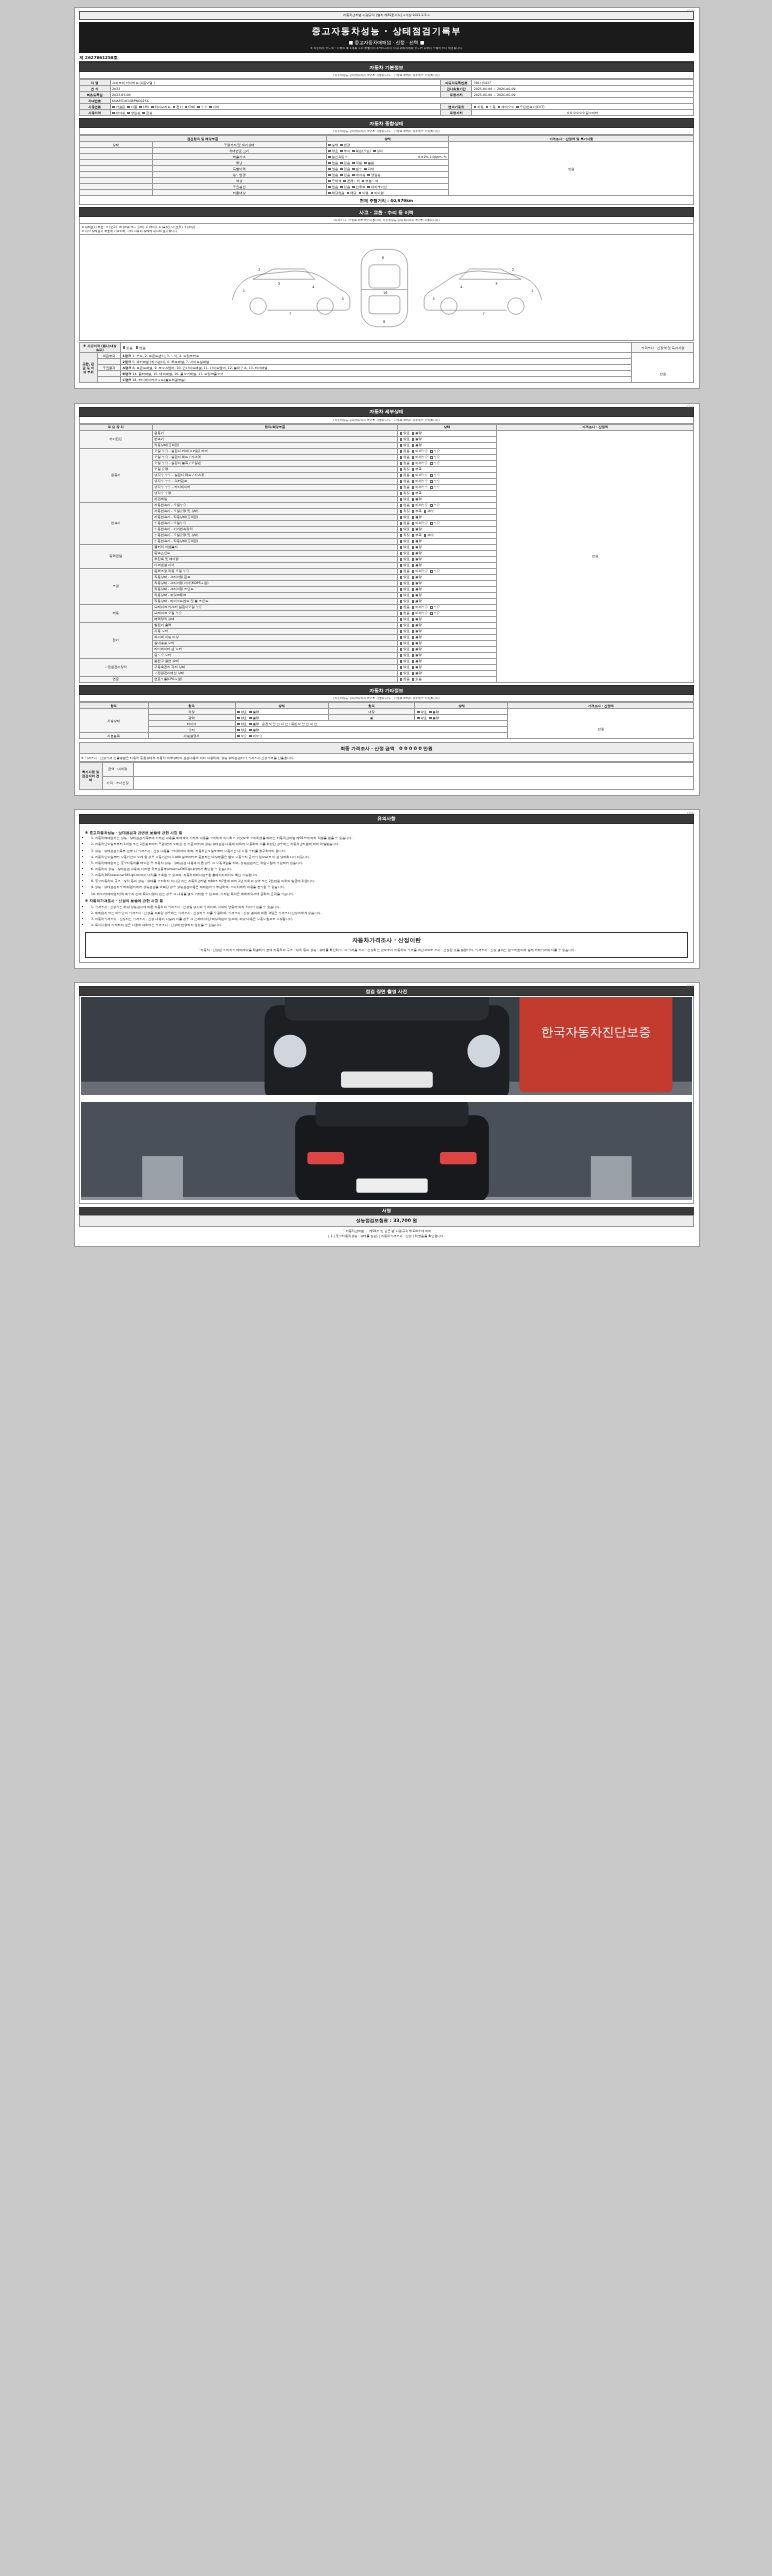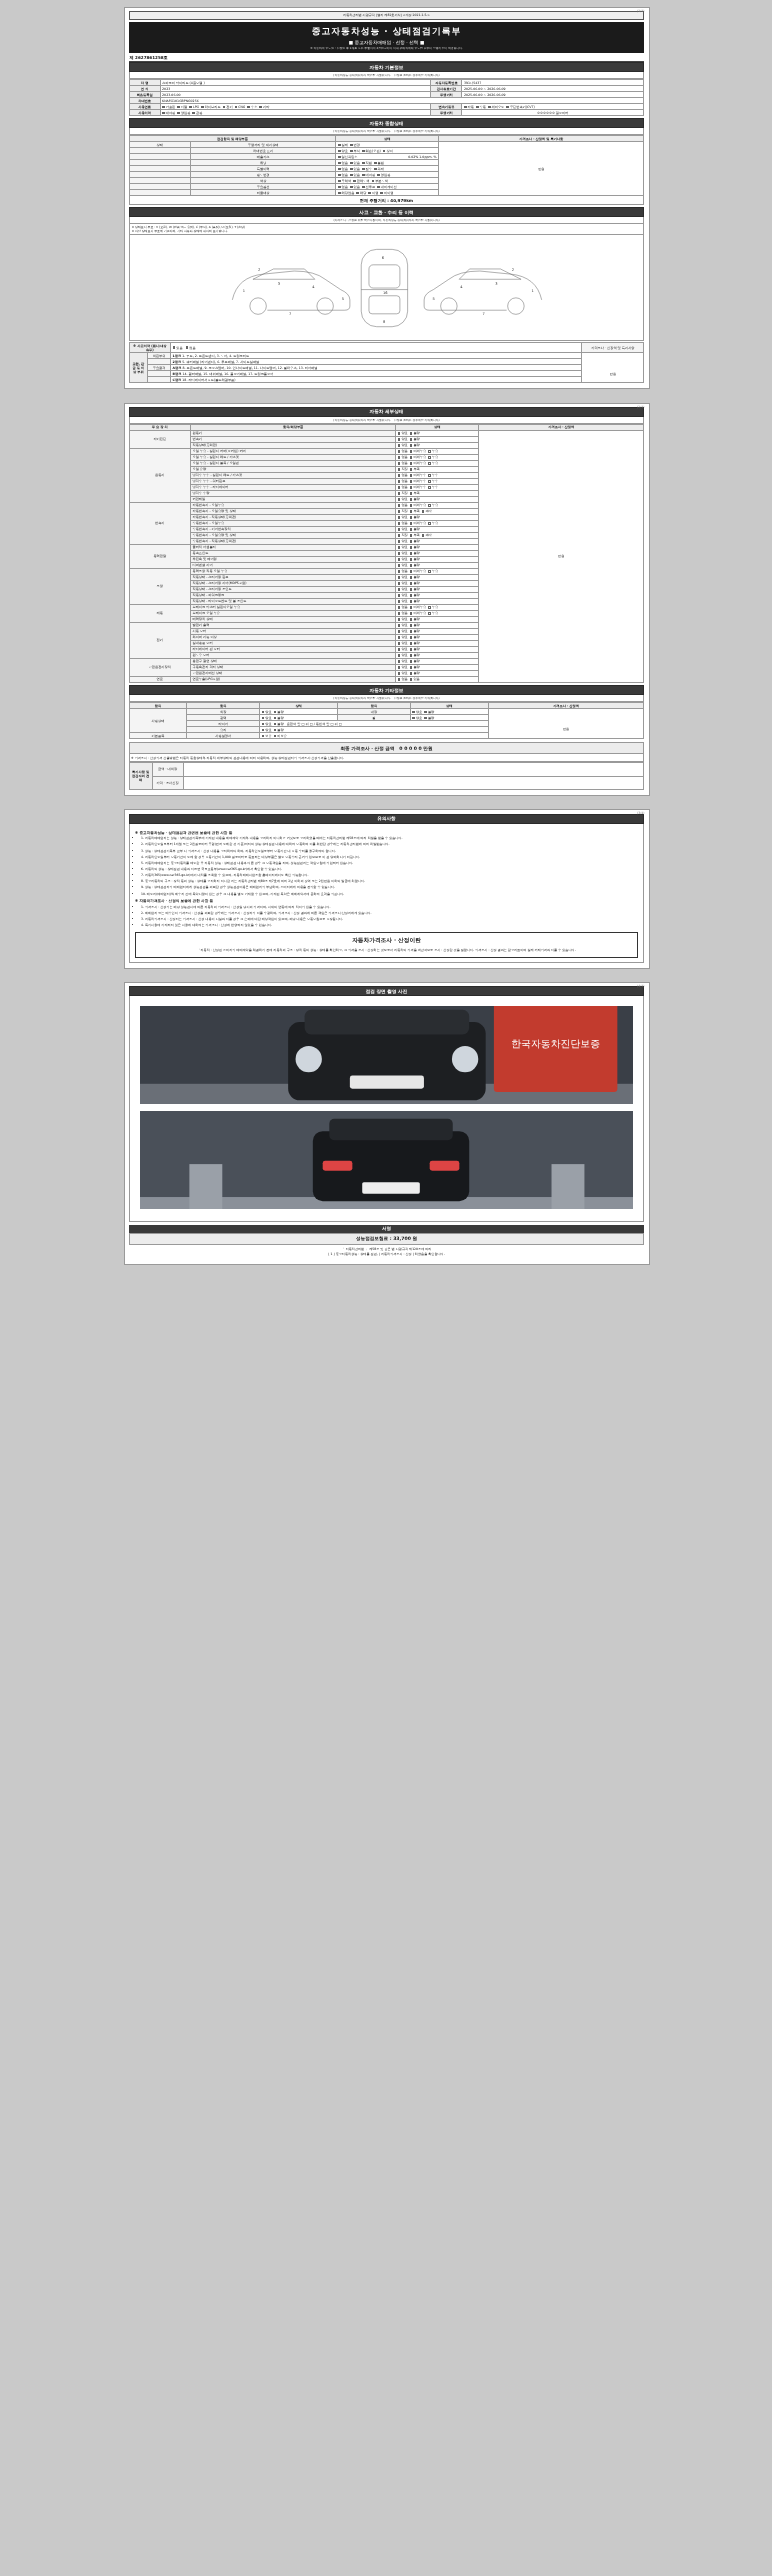--- a/index.html
+++ b/index.html
@@ -4,21 +4,21 @@
 <style>
   * { box-sizing: border-box; }
   html, body { margin:0; padding:0; background:#c9c9c9; }
   body {
     font-family: "DejaVu Sans", "Liberation Sans", sans-serif;
     font-size: 3.6px;
     color:#111;
     width:773px;
   }
   .page {
-    width: 526px;
+    width: 626px;
     margin: 0 auto 13.4px auto;
     background:#fff;
     border:0.5px solid #999;
     padding: 3.1px 4.1px 5.2px 4.1px;
     position:relative;
   }
   .pagewrap { padding-top: 7.2px; }
   .pg-mark { position:absolute; right:4.1px; top:1px; font-size:3.1px; color:#777;}
   .legal-top {
     border:0.5px solid #555; background:#efefef; text-align:center;
@@ -655,21 +655,21 @@
       <div class="g1">자동차가격조사 · 산정이란</div>
       <div class="g2">「자동차 · 산정된 소비자가 매매계약을 체결하기 전에 자동차의 구조 · 장치 등의 성능 · 상태를 확인하고, 그 가격을 조사 · 산정하는 것으로서 자동차의 가격을 객관적으로 조사 · 산정한 것을 말합니다. 가격조사 · 산정 결과는 참고자료이며 실제 거래가격과 다를 수 있습니다.</div>
     </div>
   </div>
 </div>
 
 <div class="page">
   <div class="pg-mark">(4/4)</div>
   <div class="sec-head">점검 장면 촬영 사진</div>
 
-  <div style="border:0.5px solid #999;border-top:none;padding:10px;">
+  <div style="border:0.5px solid #999;border-top:none;padding:1px;">
     <div class="car-photo">
       <svg width="100%" height="98" viewBox="0 0 600 190" preserveAspectRatio="xMidYMid slice" style="font-size:7px">
         <rect width="600" height="190" fill="#3a3f47"></rect>
         <rect y="130" width="600" height="60" fill="#6a6f77"></rect>
         <rect x="180" y="55" width="240" height="95" rx="14" fill="#1d1f22"></rect>
         <rect x="200" y="40" width="200" height="30" rx="8" fill="#2a2d31"></rect>
         <circle cx="205" cy="100" r="16" fill="#cfd6dd"></circle>
         <circle cx="395" cy="100" r="16" fill="#cfd6dd"></circle>
         <rect x="255" y="120" width="90" height="16" rx="3" fill="#e6e6e6"></rect>
         <rect x="430" y="20" width="150" height="120" rx="4" fill="#c23b2e"></rect>

